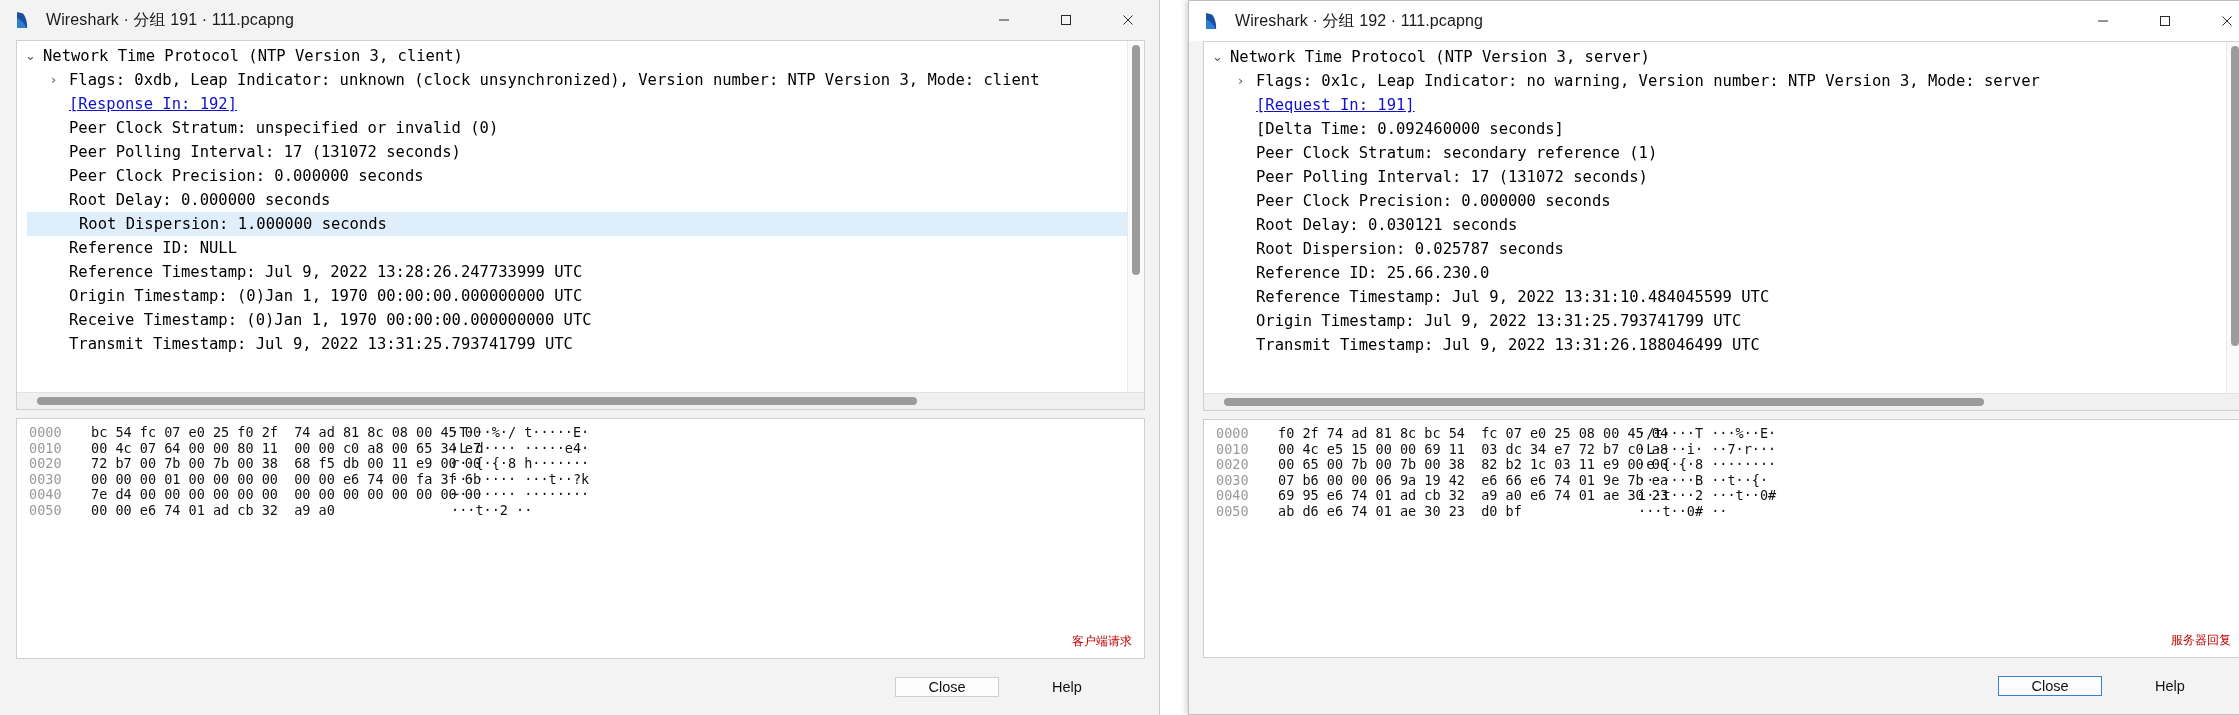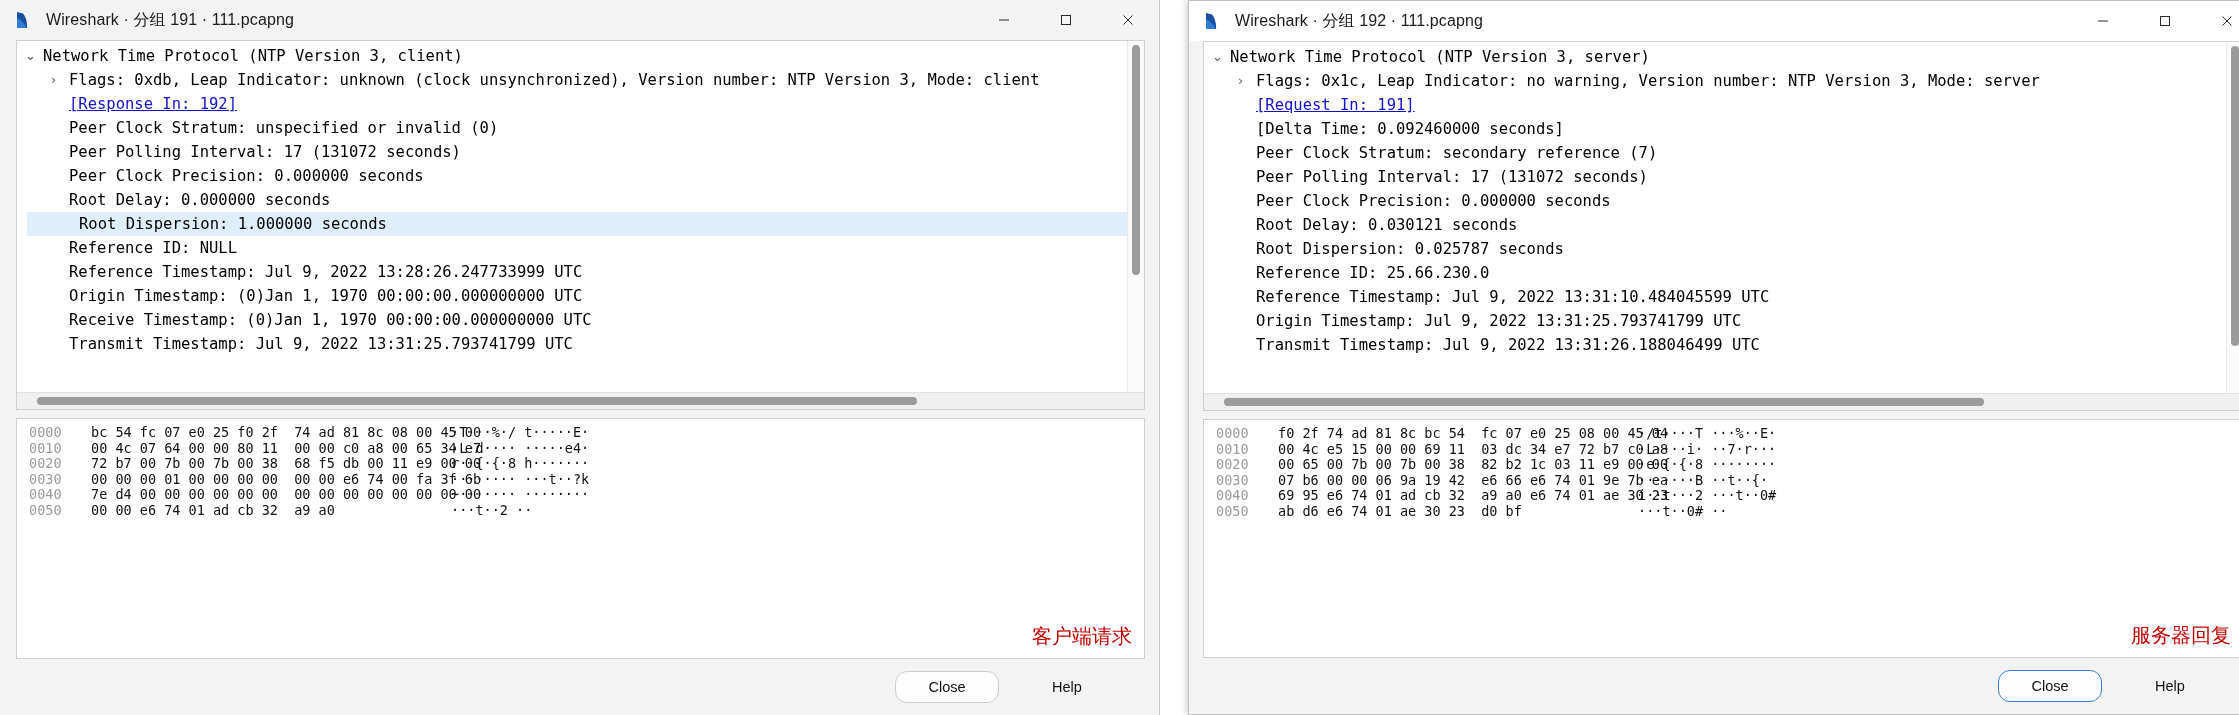--- a/index.html
+++ b/index.html
@@ -184,43 +184,43 @@
   .hex-ascii{
     color:#111111;
     flex:0 0 auto;
     padding-left:6px;
   }
   .annot{
     position:absolute;
     right:12px;
     bottom:8px;
     color:#c00000;
-    font-size:20px;
+    font-size:12px;
     font-family:"Liberation Sans", sans-serif;
     white-space:nowrap;
   }
 
   
   .footer{
     height:56px;
     flex:0 0 auto;
     display:flex;
     align-items:center;
     justify-content:flex-end;
     gap:16px;
     padding-right:26px;
     box-sizing:border-box;
   }
   .win-right .footer{padding-right:22px;}
   .btn{
     min-width:104px;
-    height:32px;
+    height:20px;
     border:1px solid #cfcfcf;
     background:#fdfdfd;
-    border-radius:12px;
+    border-radius:0;
     font-size:14.5px;
     color:#111;
     display:flex;align-items:center;justify-content:center;
     font-family:"Liberation Sans", sans-serif;
     box-sizing:border-box;
   }
   .btn.default{
     border:1.5px solid #3b7dd8;
   }
   .btn.flat{border:none;background:transparent;}
@@ -388,21 +388,21 @@
           <div class="tree-row indent1">
             <span class="twisty none"></span>
             <span class="link">[Request In: 191]</span>
           </div>
           <div class="tree-row indent1">
             <span class="twisty none"></span>
             <span>[Delta Time: 0.092460000 seconds]</span>
           </div>
           <div class="tree-row indent1">
             <span class="twisty none"></span>
-            <span>Peer Clock Stratum: secondary reference (7)</span>
+            <span>Peer Clock Stratum: secondary reference (1)</span>
           </div>
           <div class="tree-row indent1">
             <span class="twisty none"></span>
             <span>Peer Polling Interval: 17 (131072 seconds)</span>
           </div>
           <div class="tree-row indent1">
             <span class="twisty none"></span>
             <span>Peer Clock Precision: 0.000000 seconds</span>
           </div>
           <div class="tree-row indent1">

